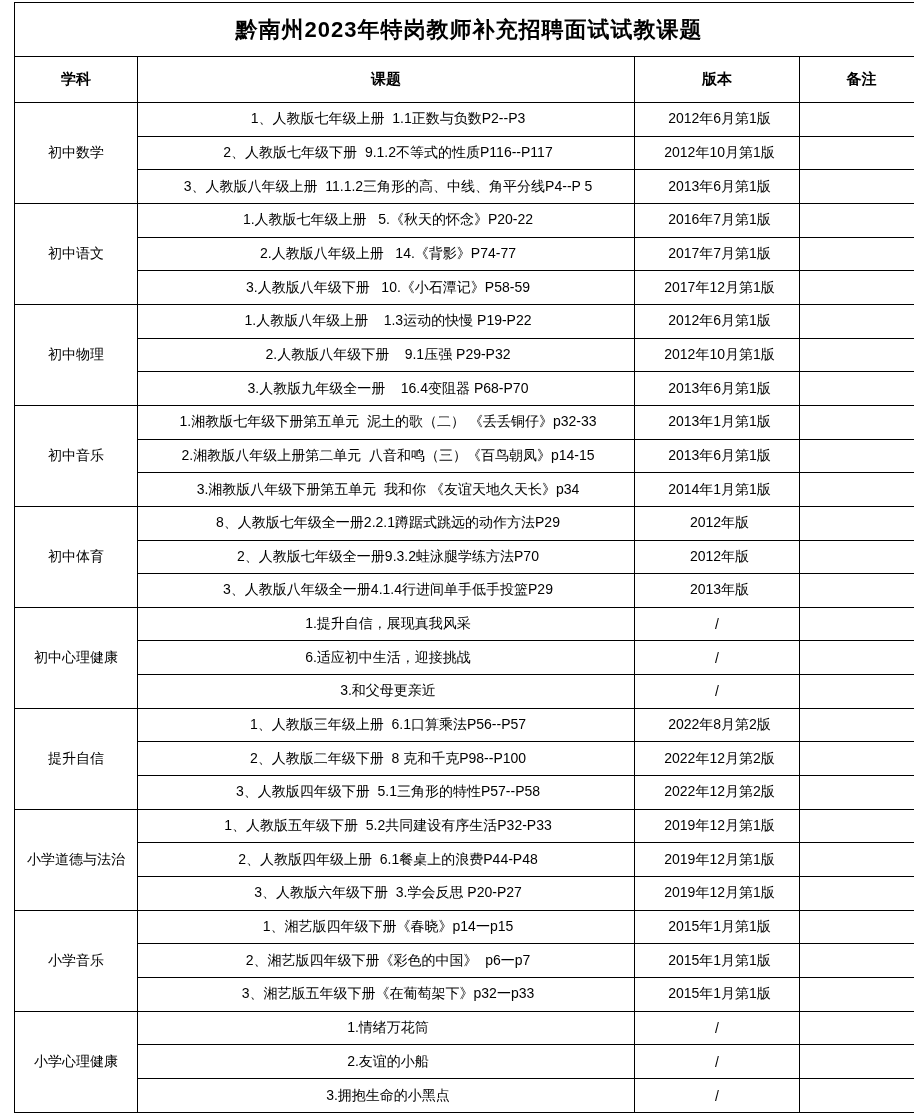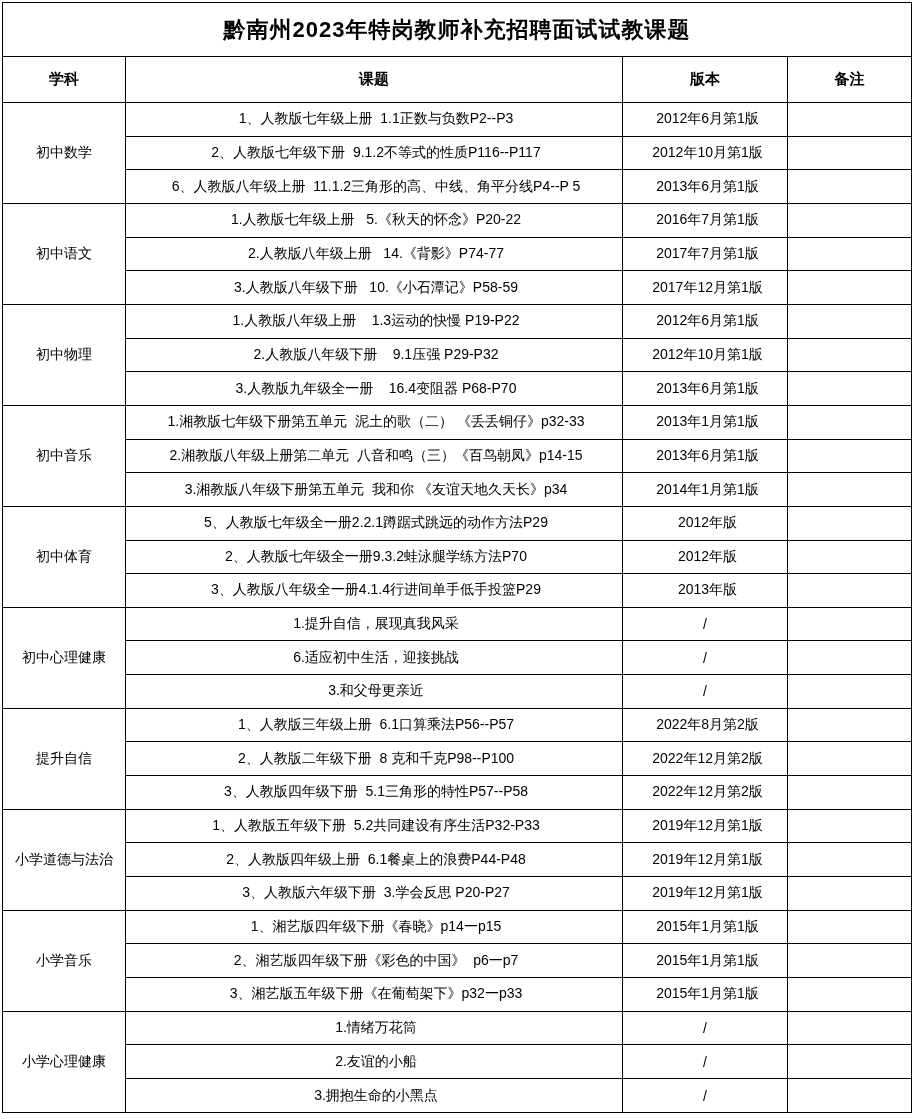--- a/index.html
+++ b/index.html
@@ -5,21 +5,21 @@
   html, body { margin: 0; padding: 0; }
   body {
     width: 914px; height: 1119px;
     background: #ffffff;
     color: #000000;
     font-family: "Liberation Sans", sans-serif;
   }
   .page {
     box-sizing: border-box;
     width: 914px; height: 979px;
-    padding: 2px 2px 6px 2px;
+    padding: 2px 2px 6px 14px;
   }
   table.topics-table {
     border-collapse: collapse;
     table-layout: fixed;
     width: 909px;
     height: 1111px;
   }
   col.c-subject { width: 123px; }
   col.c-topic   { width: 497px; }
   col.c-version { width: 165px; }
@@ -95,21 +95,21 @@
         <td class="topic-cell">1、人教版七年级上册  1.1正数与负数P2--P3</td>
         <td class="version-cell">2012年6月第1版</td>
         <td class="note-cell"></td>
       </tr>
       <tr class="data-row">
         <td class="topic-cell">2、人教版七年级下册  9.1.2不等式的性质P116--P117</td>
         <td class="version-cell">2012年10月第1版</td>
         <td class="note-cell"></td>
       </tr>
       <tr class="data-row">
-        <td class="topic-cell">6、人教版八年级上册  11.1.2三角形的高、中线、角平分线P4--P 5</td>
+        <td class="topic-cell">3、人教版八年级上册  11.1.2三角形的高、中线、角平分线P4--P 5</td>
         <td class="version-cell">2013年6月第1版</td>
         <td class="note-cell"></td>
       </tr>
 
       <tr class="data-row">
         <td class="subject-cell" rowspan="3">初中语文</td>
         <td class="topic-cell">1.人教版七年级上册   5.《秋天的怀念》P20-22</td>
         <td class="version-cell">2016年7月第1版</td>
         <td class="note-cell"></td>
       </tr>
@@ -153,21 +153,21 @@
         <td class="note-cell"></td>
       </tr>
       <tr class="data-row">
         <td class="topic-cell">3.湘教版八年级下册第五单元  我和你 《友谊天地久天长》p34</td>
         <td class="version-cell">2014年1月第1版</td>
         <td class="note-cell"></td>
       </tr>
 
       <tr class="data-row">
         <td class="subject-cell" rowspan="3">初中体育</td>
-        <td class="topic-cell">5、人教版七年级全一册2.2.1蹲踞式跳远的动作方法P29</td>
+        <td class="topic-cell">8、人教版七年级全一册2.2.1蹲踞式跳远的动作方法P29</td>
         <td class="version-cell">2012年版</td>
         <td class="note-cell"></td>
       </tr>
       <tr class="data-row">
         <td class="topic-cell">2、人教版七年级全一册9.3.2蛙泳腿学练方法P70</td>
         <td class="version-cell">2012年版</td>
         <td class="note-cell"></td>
       </tr>
       <tr class="data-row">
         <td class="topic-cell">3、人教版八年级全一册4.1.4行进间单手低手投篮P29</td>

